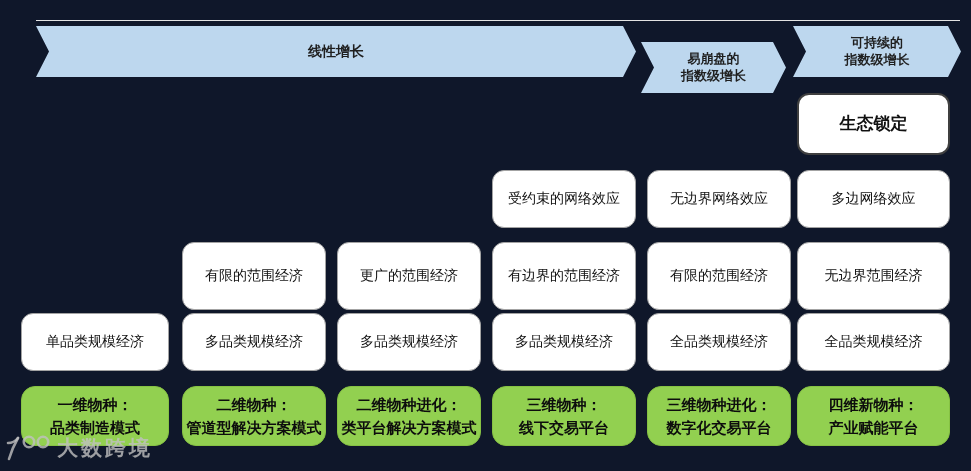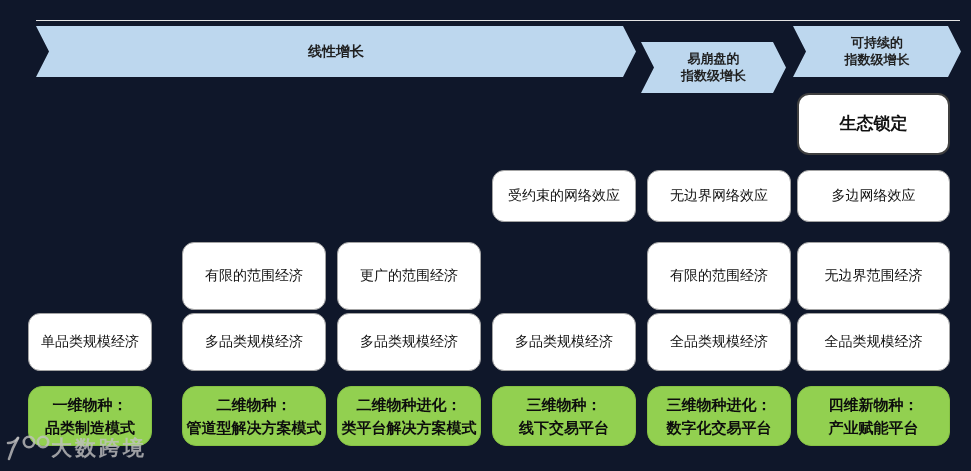--- a/index.html
+++ b/index.html
@@ -44,37 +44,37 @@
   .box.eco   { border: 2px solid #3f3f3f; font-weight: bold; font-size: 17px; }
   .box.green {
     background: #92d050;
     border: 1px solid #86c243;
     border-radius: 14px;
     font-weight: bold; font-size: 15px; line-height: 1.55;
     color: #0d0d0d;
   }
 
   
-  .c1 { left: 28px;  width: 124px; }
+  .c1 { left: 21px;  width: 148px; }
   .c2 { left: 182px; width: 144px; }
   .c3 { left: 337px; width: 144px; }
   .c4 { left: 492px; width: 144px; }
   .c5 { left: 647px; width: 144px; }
   .c6 { left: 797px; width: 153px; }
   
   .r1 { top: 93px;  height: 62px; }
-  .r2 { top: 170px; height: 52px; }
+  .r2 { top: 170px; height: 58px; }
   .r3 { top: 242px; height: 68px; }
   .r4 { top: 313px; height: 58px; }
   .r5 { top: 386px; height: 60px; }
 
   .watermark {
     position: absolute;
     left: 5px; top: 433px;
-    display: flex; align-items: center; gap: 0;
+    display: flex; align-items: center; gap: 6px;
     color: rgba(190, 190, 190, 0.85);
     pointer-events: none;
   }
   .watermark svg { display: block; }
   .watermark .wm-text {
     font-size: 21px; font-weight: bold; letter-spacing: 3px;
     color: rgba(192, 192, 192, 0.8);
   }
 </style>
 </head>
@@ -91,20 +91,21 @@
 指数级增长</div>
 
   <div class="box eco c6 r1">生态锁定</div>
 
   <div class="box c4 r2">受约束的网络效应</div>
   <div class="box c5 r2">无边界网络效应</div>
   <div class="box c6 r2">多边网络效应</div>
 
   <div class="box c2 r3">有限的范围经济</div>
   <div class="box c3 r3">更广的范围经济</div>
+  <div class="box c4 r3">有边界的范围经济</div>
   <div class="box c5 r3">有限的范围经济</div>
   <div class="box c6 r3">无边界范围经济</div>
 
   <div class="box c1 r4">单品类规模经济</div>
   <div class="box c2 r4">多品类规模经济</div>
   <div class="box c3 r4">多品类规模经济</div>
   <div class="box c4 r4">多品类规模经济</div>
   <div class="box c5 r4">全品类规模经济</div>
   <div class="box c6 r4">全品类规模经济</div>
 

